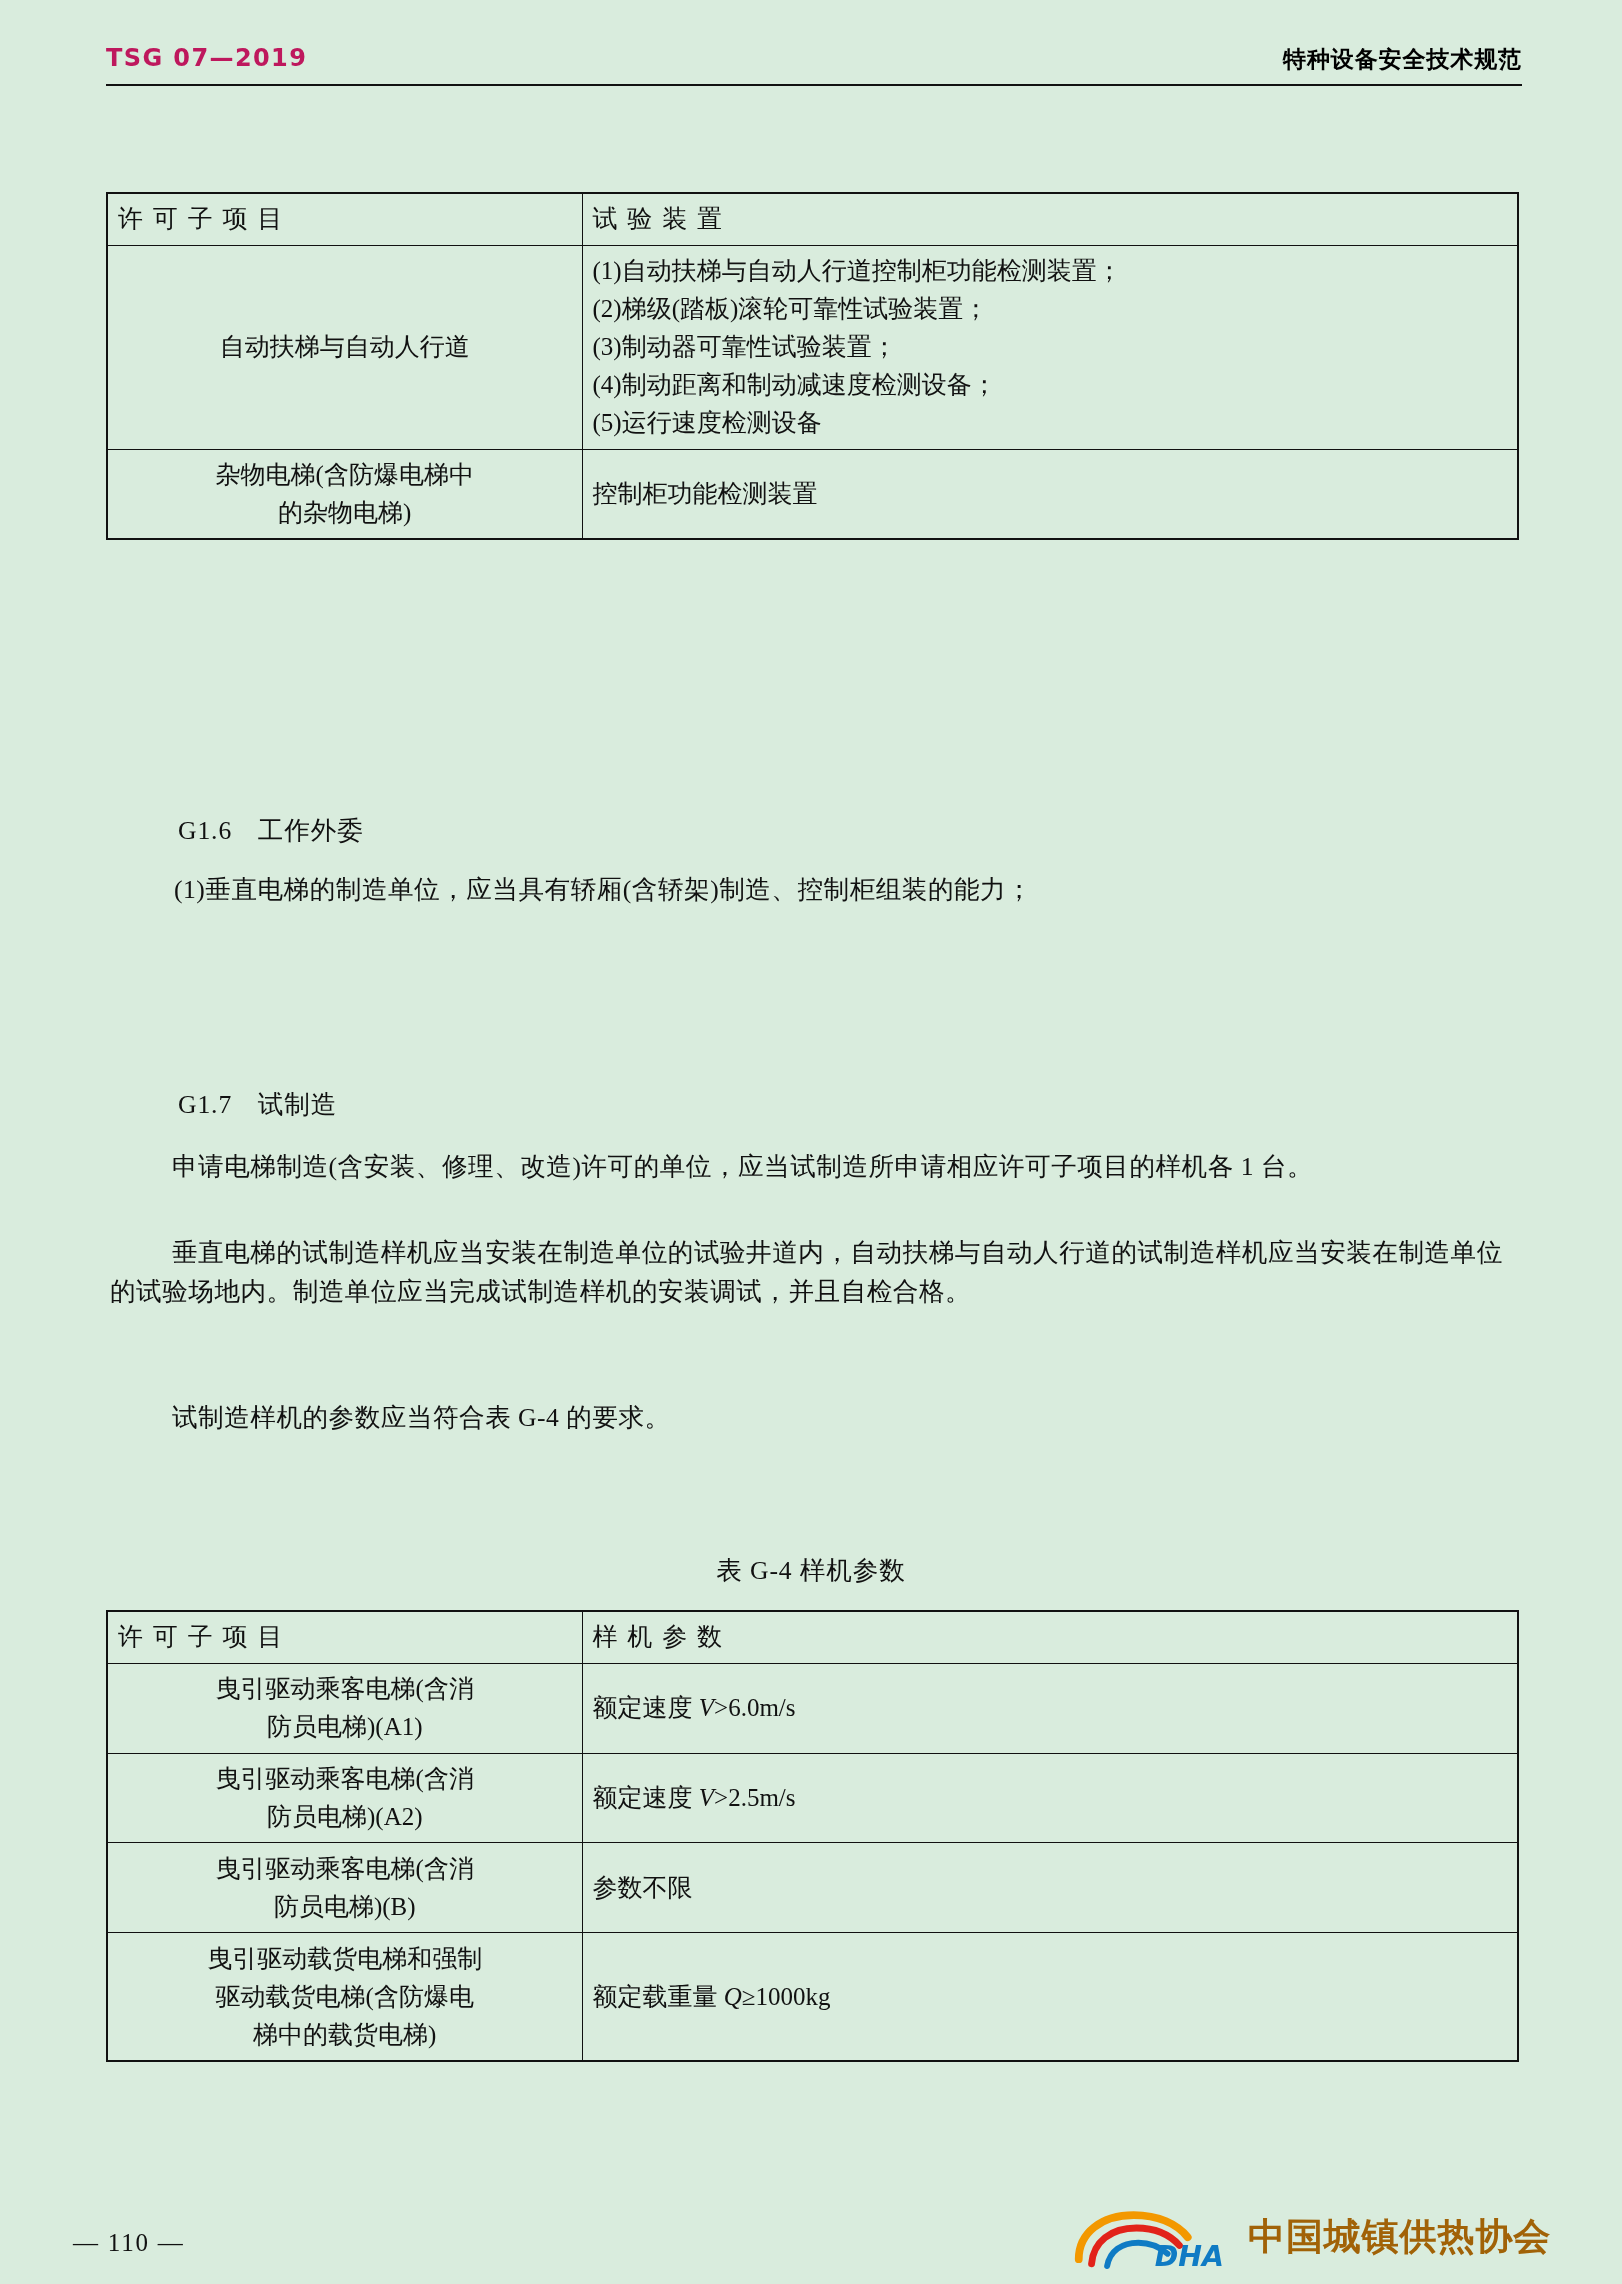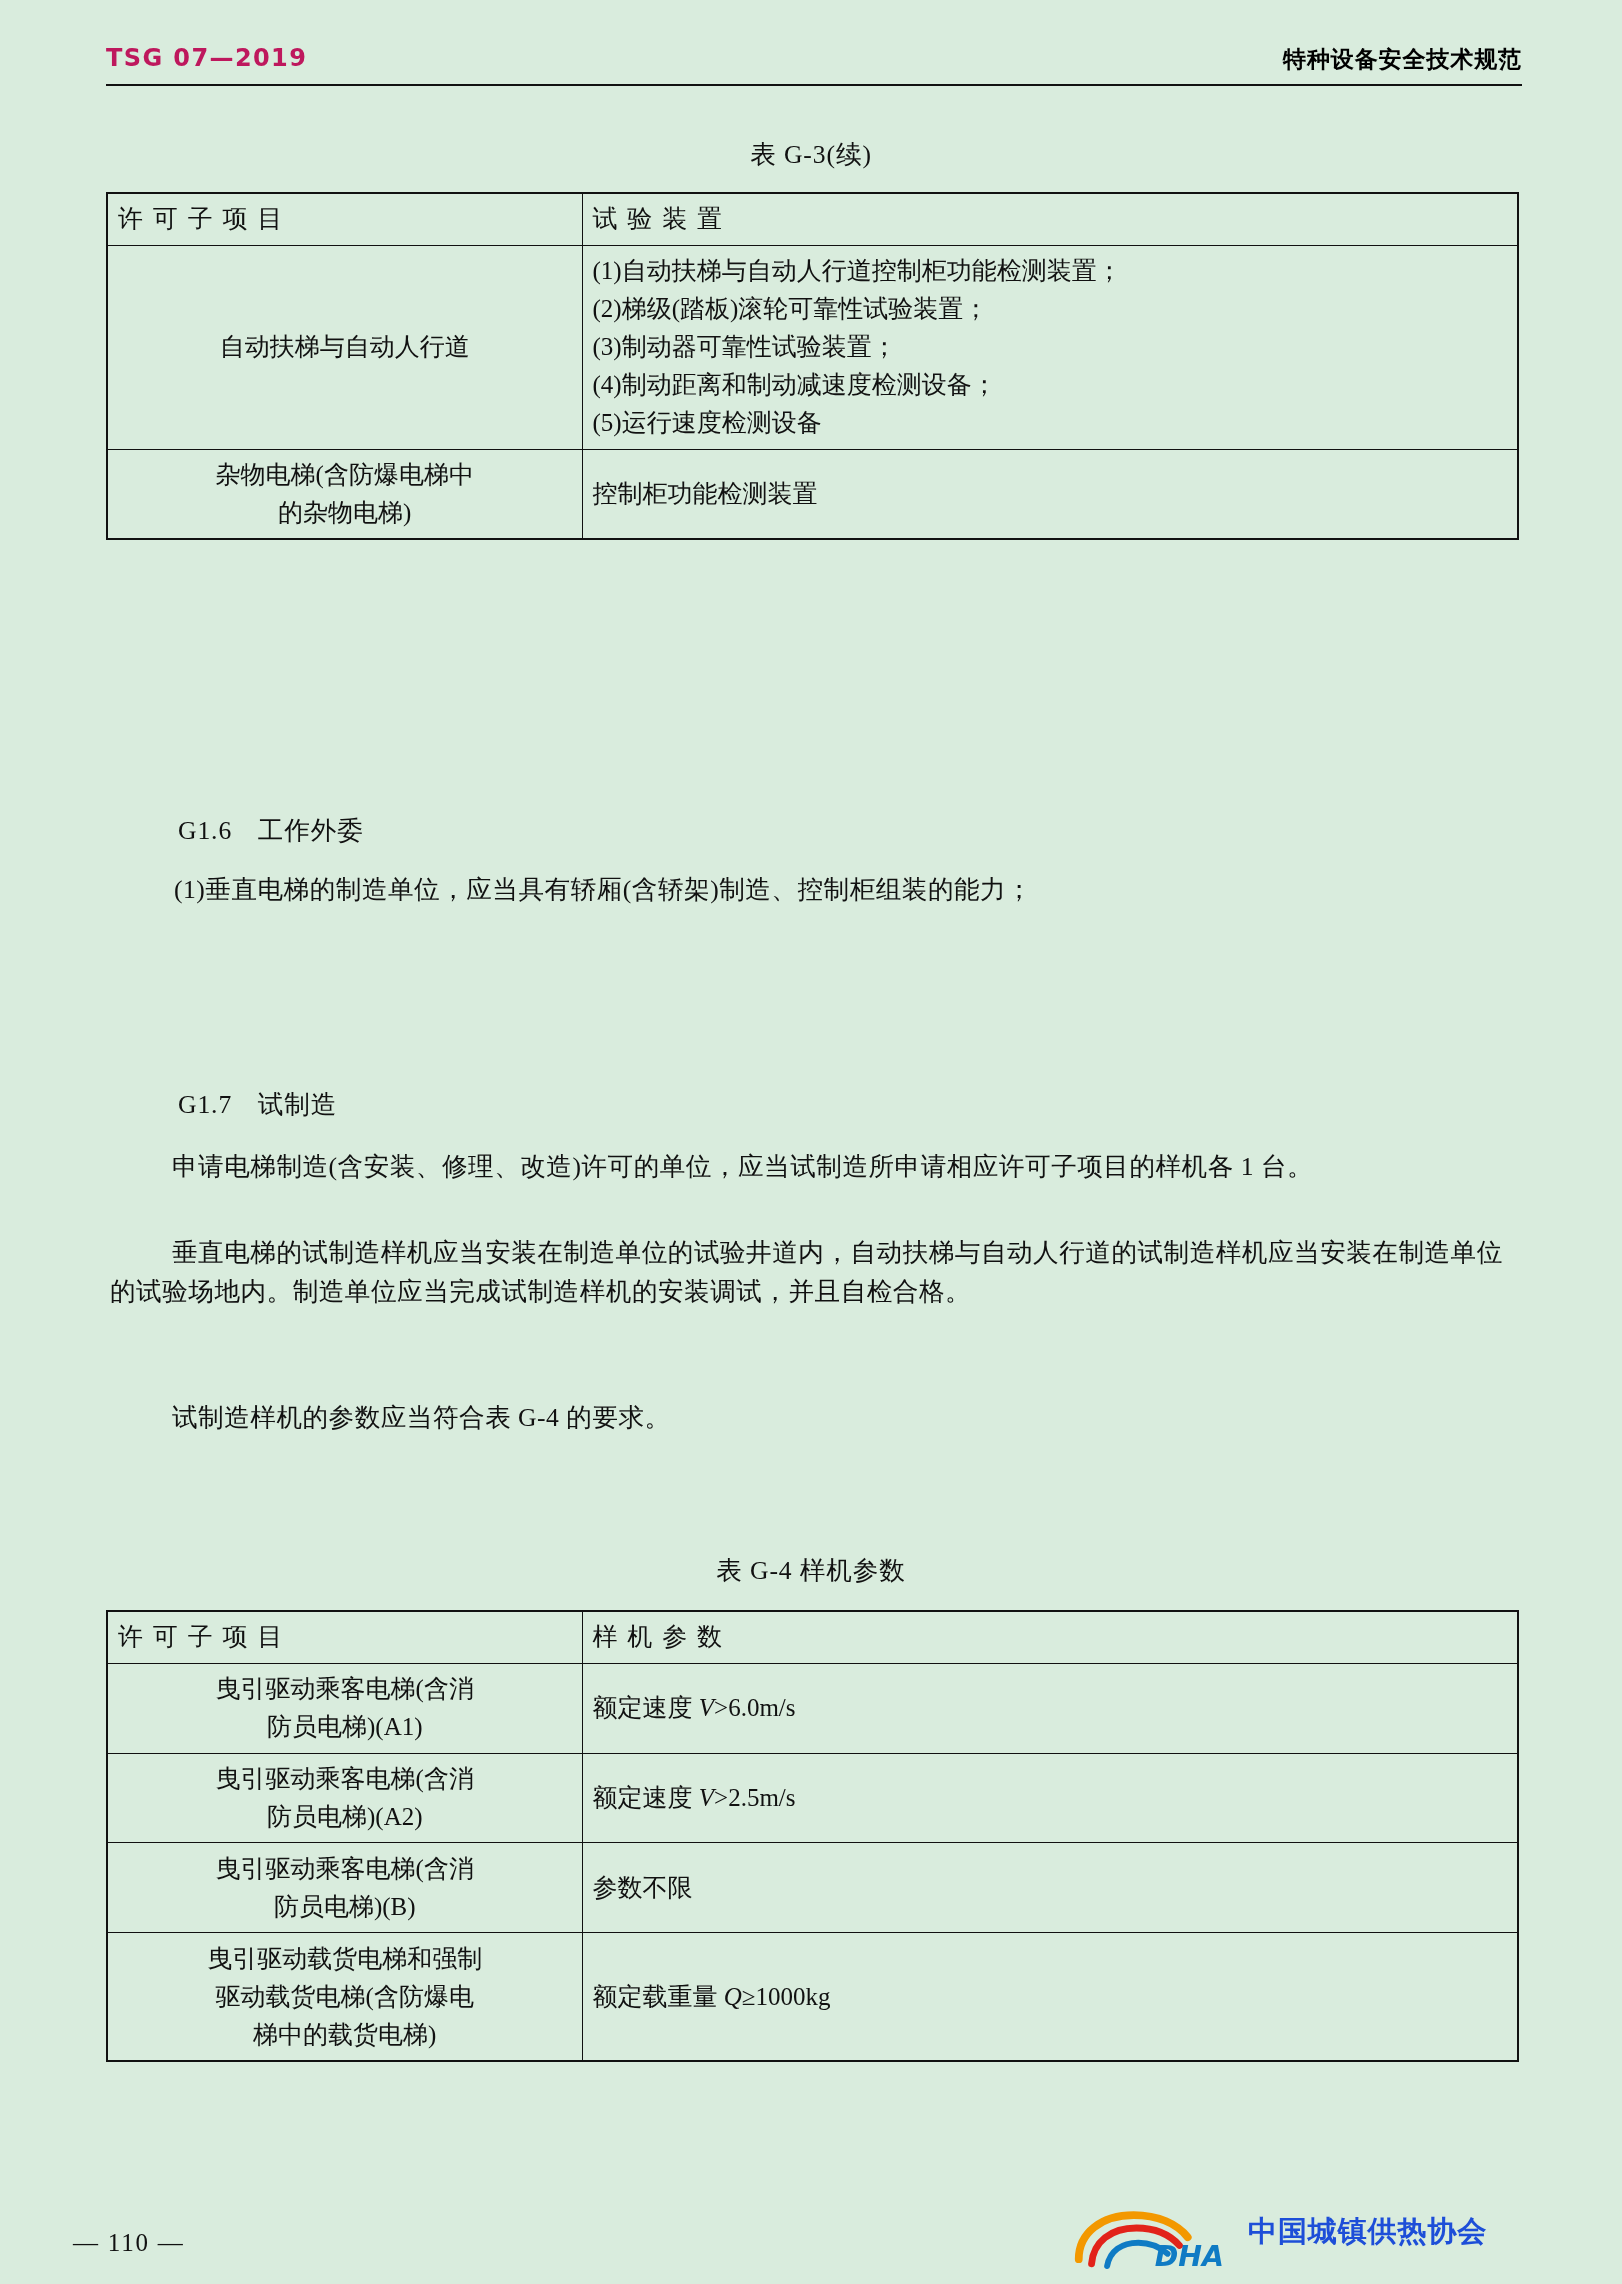--- a/index.html
+++ b/index.html
@@ -163,38 +163,37 @@
     top: 2.7px;
     width: 174px;
     height: 69px;
   }
   .logo-text {
     position: absolute;
     left: 183px;
     top: 10px;
     font-family: Liberation Serif, serif;
     font-weight: bold;
-    font-size: 29px;
-    color: #1d4ed8;
+    font-size: 37px;
+    color: #a16207;
     letter-spacing: 0.9px;
     white-space: nowrap;
   }
 </style>
 </head>
 <body>
 
 <div class="page">
 
   <div class="header">
     <div class="header-left">TSG 07—2019</div>
     <div class="header-right">特种设备安全技术规范</div>
     <div class="header-rule"></div>
   </div>
 
-  <div class="title-center" style="top:137px;">表 G-3(续)</div>
 
   <table class="doc outer-thick" id="table-g3">
     <colgroup>
         <col class="c1">
         <col class="c2">
       </colgroup>
     <tbody>
       <tr>
         <td class="head">许 可 子 项 目</td>
         <td class="head">试  验  装  置</td>

